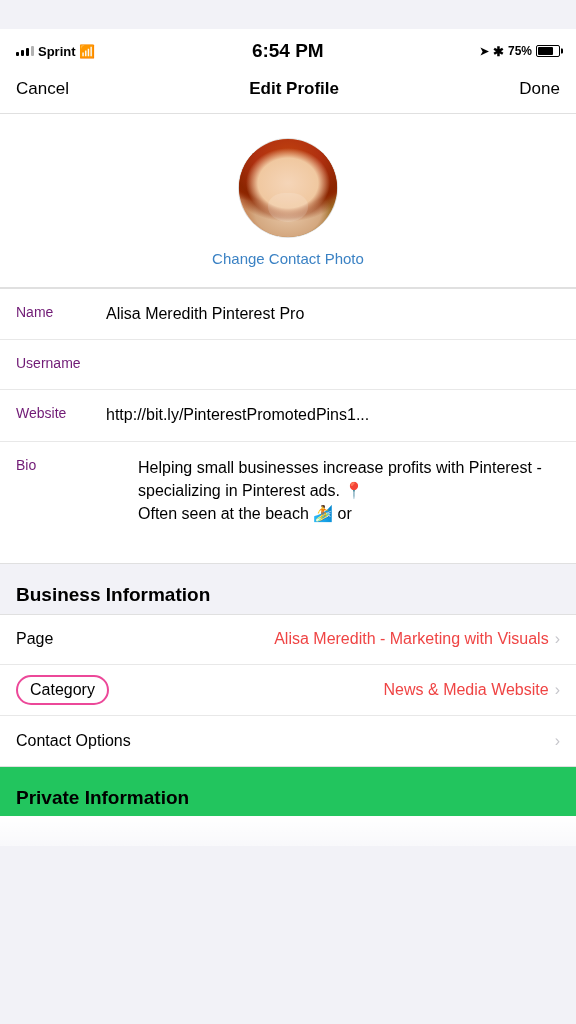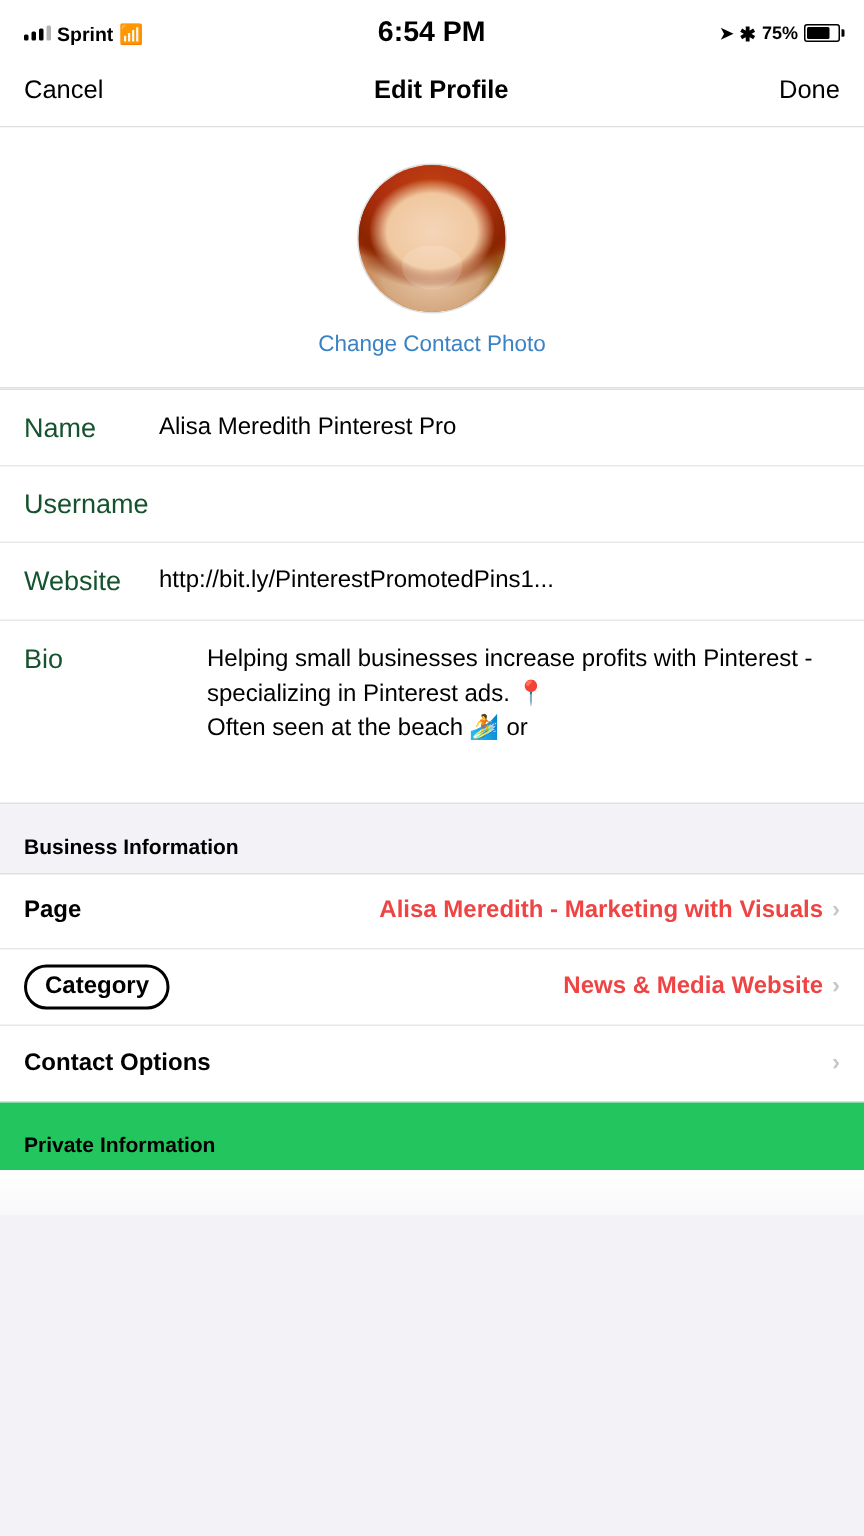--- a/index.html
+++ b/index.html
@@ -17,20 +17,21 @@
     
     .status-bar {
       background: #fff;
       display: flex;
       justify-content: space-between;
       align-items: center;
       padding: 10px 16px 6px 16px;
       font-size: 13px;
       font-weight: 600;
       height: 40px;
+      margin-top: 29px;
     }
     .status-left { display: flex; align-items: center; gap: 4px; }
     .status-center { font-size: 19px; font-weight: 700; }
     .status-right { display: flex; align-items: center; gap: 4px; font-size: 12px; }
     .signal-bars { display: flex; align-items: flex-end; gap: 2px; }
     .bar { background: #000; border-radius: 1px; width: 3px; }
     .bar1 { height: 4px; }
     .bar2 { height: 6px; }
     .bar3 { height: 8px; }
     .bar4 { height: 10px; opacity: 0.3; }
@@ -148,51 +149,50 @@
       border-bottom: 1px solid #e8e8e8;
       min-height: 50px;
     }
     .form-row:last-child {
       border-bottom: none;
       gap: 32px;
     }
     .form-label {
       width: 90px;
       min-width: 90px;
-      font-size: 18px;
-      color: #14532d;
+      font-size: 14px;
+      color: #701a75;
       padding-top: 1px;
     }
     .form-value {
       flex: 1;
       font-size: 16px;
       color: #000;
       line-height: 1.4;
       outline: none;
       border: none;
       background: transparent;
     }
 
     
     .section-header {
       background: #f2f2f7;
       padding: 20px 16px 8px 16px;
     }
     .section-header-text {
-      font-size: 14px;
+      font-size: 19px;
       font-weight: 700;
       color: #000;
     }
 
     
     .business-section {
       background: #fff;
       border-top: 1px solid #e0e0e0;
       border-bottom: 1px solid #e0e0e0;
-      font-weight: bold;
     }
     .nav-row {
       display: flex;
       align-items: center;
       justify-content: space-between;
       padding: 14px 16px;
       border-bottom: 1px solid #e8e8e8;
       min-height: 50px;
       cursor: pointer;
     }
@@ -221,21 +221,21 @@
     .category-row {
       display: flex;
       align-items: center;
       justify-content: space-between;
       padding: 10px 16px;
       border-bottom: 1px solid #e8e8e8;
       min-height: 50px;
       cursor: pointer;
     }
     .category-label-wrapper {
-      border: 2px solid #000000;
+      border: 2px solid #ec4899;
       border-radius: 20px;
       padding: 4px 12px;
       display: inline-flex;
       align-items: flex-start;
     }
     .category-label-text {
       font-size: 16px;
       color: #000;
     }
 

